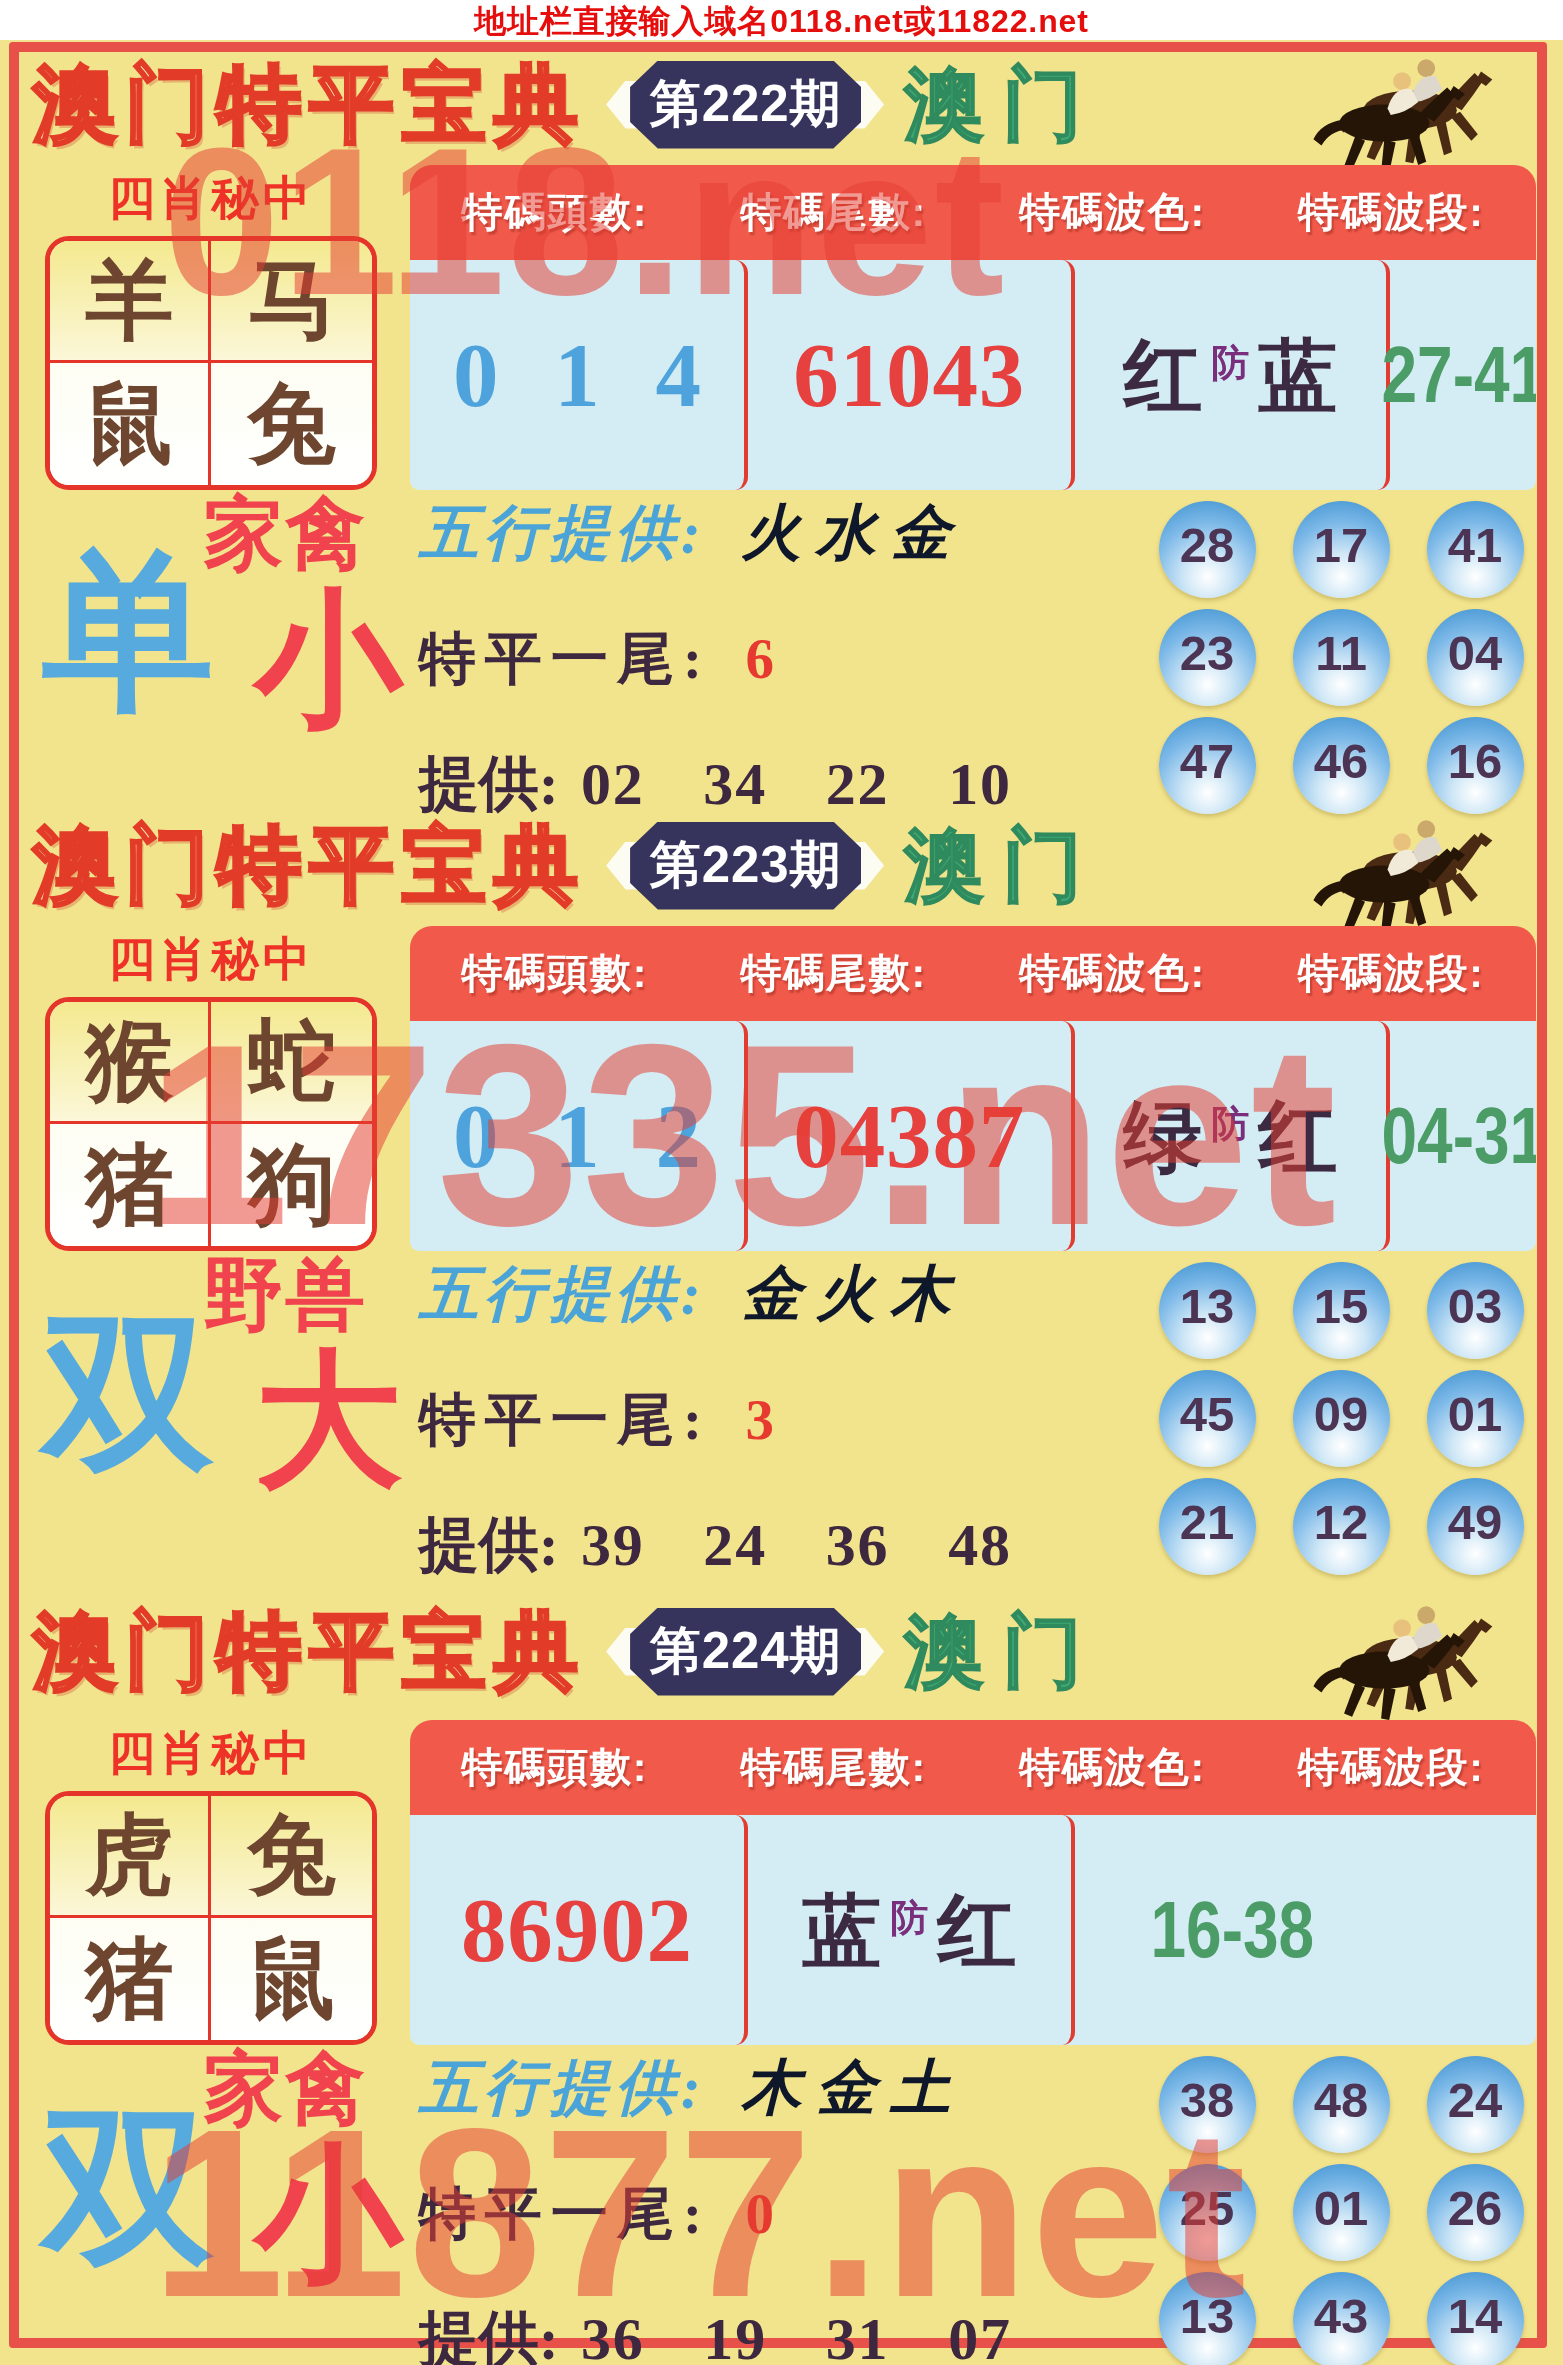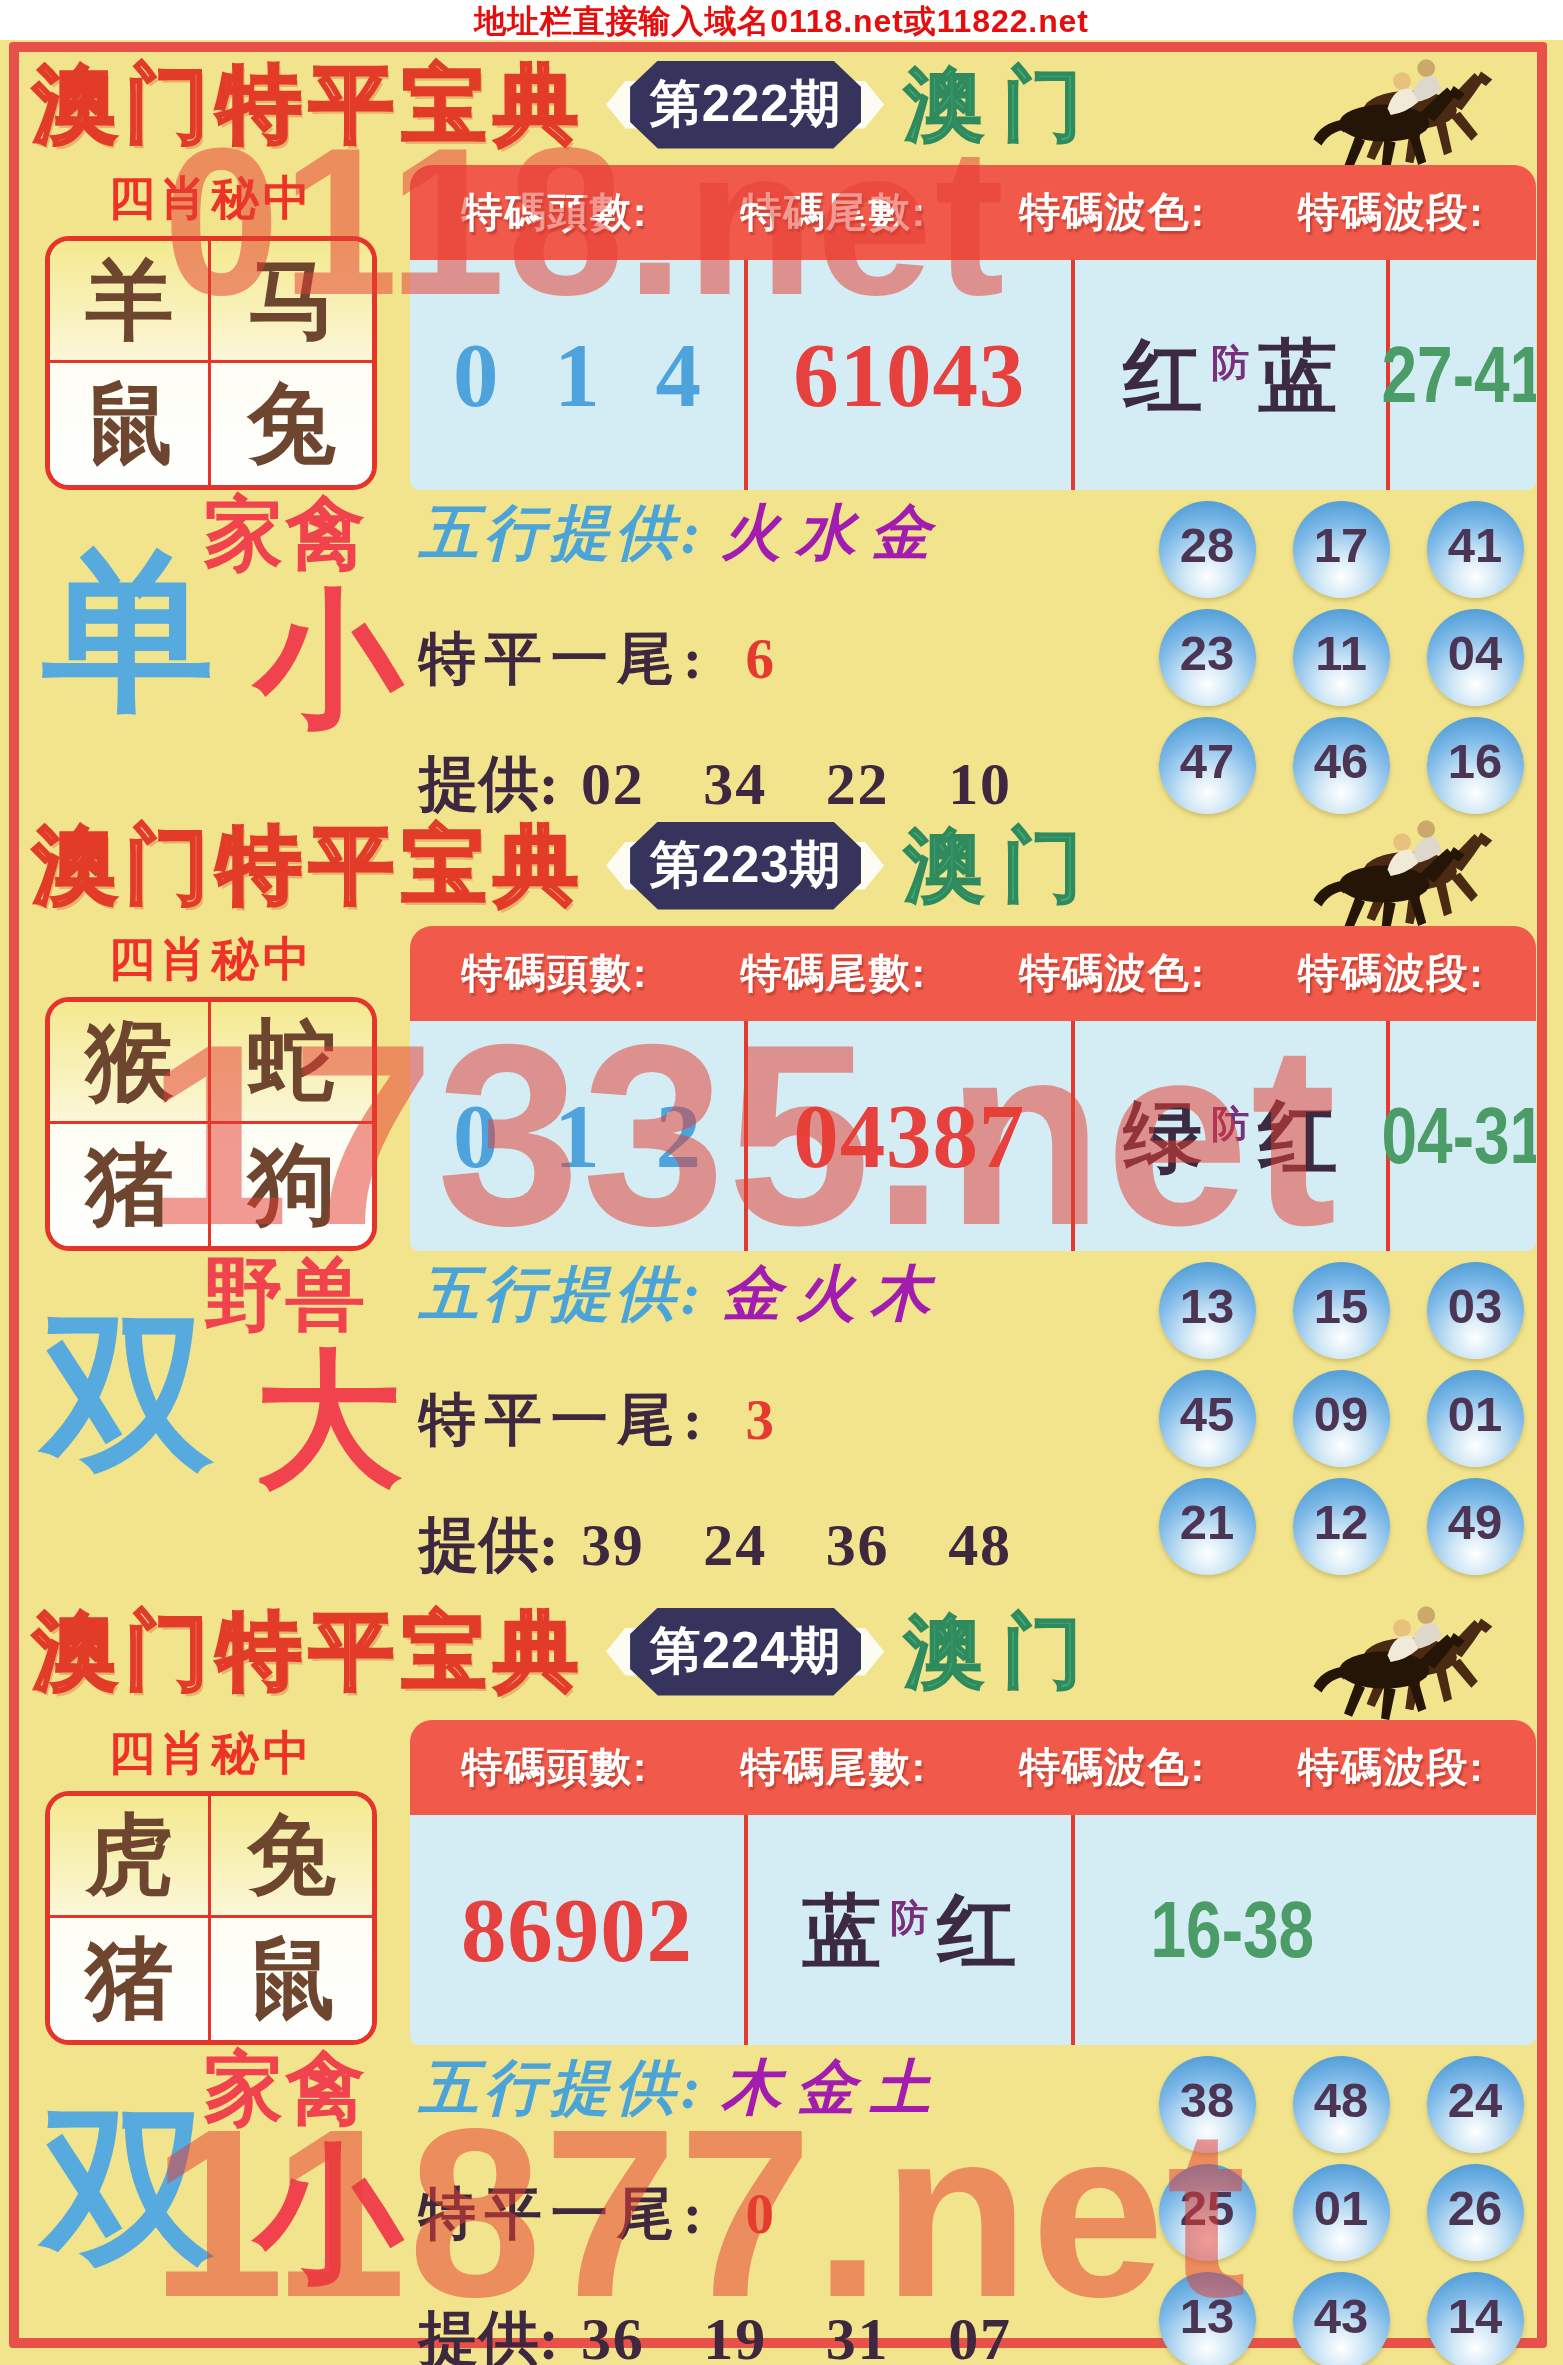--- a/index.html
+++ b/index.html
@@ -56,39 +56,39 @@
   .agc.r2{background:linear-gradient(#fdfdf3,#ffffff);}
   .agc.c1{border-right:3.7px solid #e5352b;}
   .agc.r1{border-bottom:3.7px solid #e5352b;}
   
   .tbl{flex:1;display:flex;flex-direction:column;border-radius:22px 22px 9.1px 9.1px;overflow:hidden;}
   .th{height:95px;background:#f15a4b;display:flex;align-items:center;justify-content:space-around;padding:0 5.5px;}
   .th span{color:#ffffff;font-weight:900;font-size:41px;letter-spacing:1.8px;
            text-shadow:1.8px 2.7px 1.8px rgba(120,20,10,0.35);white-space:nowrap;}
   .tb{flex:1;background:#d4edf5;display:grid;grid-template-columns:30% 29% 28% 13%;}
   .tc{display:flex;align-items:center;justify-content:center;}
-  .tc:not(:last-child){border-right:4.6px solid #e23c30;}
+  .tc:not(:last-child){border-right:4.6px solid #e23c30;border-radius:13px;}
   .c-head{color:#4ea3dc;font-family:"Liberation Serif", serif;font-weight:bold;font-size:91px;word-spacing:33px;}
   .c-tail{color:#e6413e;font-family:"Liberation Serif", serif;font-weight:bold;font-size:91px;letter-spacing:0.9px;}
   .c-wave{gap:9.1px;}
   .wmain,.wback{font-size:79px;font-weight:900;color:#3c2a42;line-height:1;}
   .wguard{font-size:38px;font-weight:bold;color:#7a2f7c;margin-top:-24px;}
   .c-band span{color:#4b9c66;font-weight:900;font-size:80px;letter-spacing:0;
                transform:scaleX(0.8);white-space:nowrap;display:inline-block;}
   
   .bot{flex:1;display:flex;gap:7.3px;padding-top:7.3px;}
   .big{width:373px;flex:0 0 auto;position:relative;}
   .par{position:absolute;left:14.6px;top:48px;font-size:172px;font-weight:900;color:#57aade;line-height:1;}
   .cat{position:absolute;left:176px;top:-3.7px;font-size:80px;font-weight:900;color:#f0434e;
        letter-spacing:1.8px;white-space:nowrap;line-height:1;}
   .siz{position:absolute;left:227px;top:88px;font-size:148px;font-weight:900;color:#f0434e;line-height:1;}
   .lines{flex:1;display:flex;flex-direction:column;justify-content:space-between;padding:5.5px 0 14.6px 11px;}
   .ln1{font-family:"Liberation Serif", serif;font-style:italic;font-weight:bold;font-size:60px;line-height:1;white-space:nowrap;}
   .ln1 .lab{color:#4aa4d8;letter-spacing:5.5px;}
-  .ln1 .val{color:#a21caf;letter-spacing:14.6px;margin-left:0;}
+  .ln1 .val{color:#0f172a;letter-spacing:14.6px;margin-left:20px;}
   .ln2{font-family:"Liberation Serif", serif;font-weight:bold;font-size:57px;color:#3e2840;letter-spacing:9.1px;line-height:1;white-space:nowrap;}
   .ln2 .val{color:#e6392f;letter-spacing:1.8px;margin-left:11px;}
   .ln3{font-family:"Liberation Serif", serif;font-weight:bold;font-size:60px;color:#3e2840;line-height:1;white-space:nowrap;}
   .ln3 .val{word-spacing:42px;margin-left:7.3px;letter-spacing:1.8px;}
   .balls{width:362px;flex:0 0 auto;display:grid;grid-template-columns:repeat(3,97px);
          gap:11px 37px;align-content:space-between;justify-content:end;padding:3.7px 12.8px 14.6px 0;}
   .ball{width:97px;height:97px;border-radius:50%;display:flex;align-items:center;justify-content:center;
         background:radial-gradient(circle at 50% 78%, #ffffff 0%, #cfe7f6 26%, #7db9e8 60%, #539fd8 84%, #4688bd 100%);
         box-shadow:0 2.7px 4.6px rgba(140,120,40,0.35);}
   .ball span{font-size:49px;font-weight:900;color:#4c3454;margin-top:-9.1px;}

